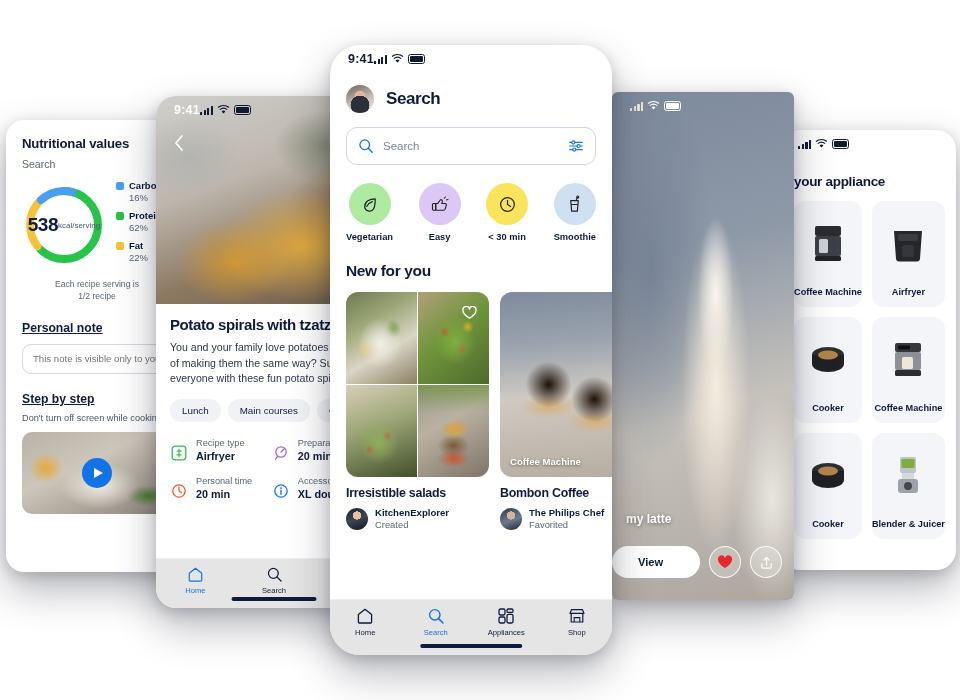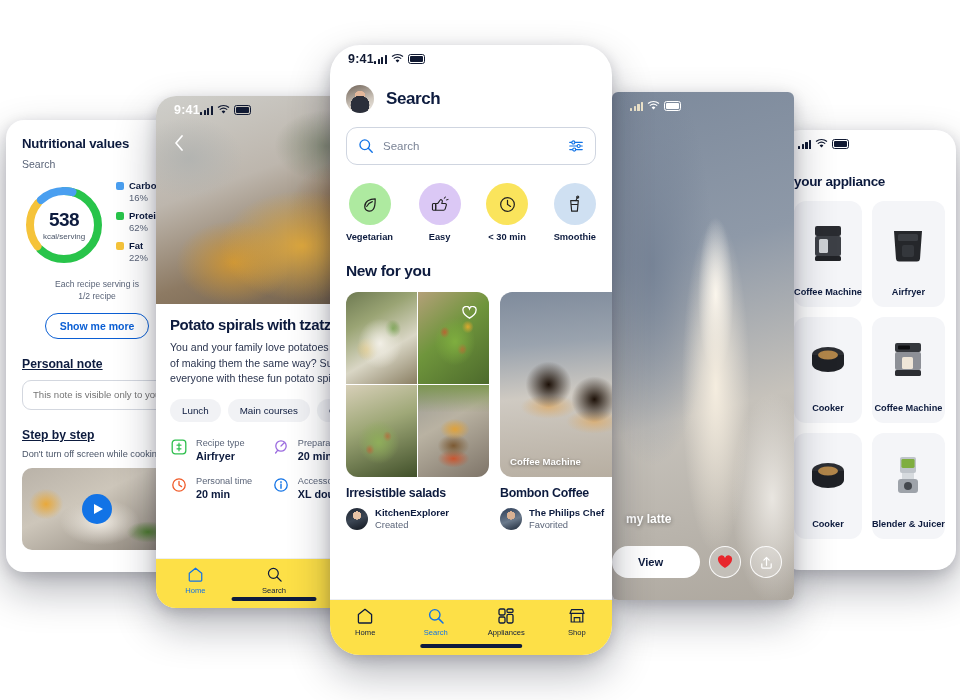--- a/index.html
+++ b/index.html
@@ -103,21 +103,21 @@
   }
 
   
   #nutrition { left: 6px; top: 120px; width: 182px; height: 452px; border-radius: 18px; }
   .nut-pad { padding: 16px 16px 0 16px; }
   .nut-title { font-size: 13.2px; font-weight: bold; color:#0d1b3e; letter-spacing:-.2px; }
   .nut-sub { font-size: 10.5px; color:#5a6478; margin-top: 7px; }
   .donut-wrap { display:flex; align-items:center; margin-top: 10px; }
   .donut { position:relative; width: 84px; height: 84px; flex:0 0 84px; }
   .donut svg { transform: rotate(-90deg); }
-  .donut .ctr { position:absolute; inset:0; display:flex; flex-direction:column;
+  .donut .ctr { position:absolute; inset:0; display:flex; 
     align-items:center; justify-content:center; }
   .kcal-num { font-size: 19px; font-weight: bold; color:#0d1b3e; letter-spacing:-.5px; }
   .kcal-unit { font-size: 8px; color:#4a5568; margin-top:1px; }
   .legend { margin-left: 10px; }
   .lg-row { margin-bottom: 7px; }
   .lg-top { display:flex; align-items:center; gap:5px; }
   .sw { width: 8px; height: 8px; border-radius: 2px; }
   .lg-name { font-size: 9.5px; font-weight: bold; color:#0d1b3e; white-space:nowrap; }
   .lg-val { font-size: 9.5px; color:#5a6478; margin-left:13px; margin-top:1px; }
   .nut-note { text-align:center; font-size: 8.6px; color:#5a6478; line-height:1.45;
@@ -149,26 +149,26 @@
   .rp-body { padding: 12px 14px 0 14px; }
   .rp-title { font-size: 15px; font-weight: bold; color:#0d1b3e; letter-spacing:-.4px;
     white-space:nowrap; }
   .rp-desc { font-size: 10.6px; color:#2c3650; line-height: 1.48; margin-top: 7px;
     white-space:nowrap; }
   .chips { display:flex; gap: 7px; margin-top: 12px; }
   .chip { background:#f1f2f5; border-radius: 999px; padding: 6px 12px;
     font-size: 9.8px; color:#0d1b3e; white-space:nowrap; border:none;
     font-family:inherit; cursor:pointer; }
   .meta-grid { display:grid; grid-template-columns: 1fr 1fr; gap: 14px 8px; margin-top: 16px; }
-  .meta { display:flex; gap: 8px; align-items:flex-start; }
+  .meta { display:flex; gap: 8px; align-items:flex-end; }
   .meta-ic { flex:0 0 18px; height:18px; display:flex; align-items:center; justify-content:center; }
   .meta-k { font-size: 9.2px; color:#5a6478; white-space:nowrap; }
   .meta-v { font-size: 10.8px; font-weight: bold; color:#0d1b3e; margin-top:2px; white-space:nowrap; }
   .tabbar { position:absolute; left:0; right:0; bottom:0; height: 50px;
-    background:#fde047; border-top:1px solid #eceef2; display:flex;
+    background:#e5e5e5; border-top:1px solid #eceef2; display:flex;
     align-items:flex-start; padding-top: 7px; }
   .tab { flex:1; display:flex; flex-direction:column; align-items:center; gap:3px;
     cursor:pointer; }
   .tab span { font-size: 7.6px; color:#0d1b3e; }
   .tab.on span { color:#1273e6; }
 
   
   #search { left: 330px; top: 45px; width: 282px; height: 610px; border-radius: 30px; z-index: 6; }
   .srch-pad { padding: 6px 16px 0 16px; }
   .srch-head { display:flex; align-items:center; gap: 12px; margin-top: 6px; }
@@ -278,21 +278,20 @@
             <div class="lg-val">22%</div>
           </div>
         </div>
       </div>
 
       <div class="nut-note">
         <div>Each recipe serving is</div>
         <div>1/2 recipe</div>
       </div>
 
-      <button class="btn-outline">Show me more</button>
 
       <div class="sec-head">Personal note</div>
       <input class="note-input" placeholder="This note is visible only to you" style="">
 
       <div class="sec-head">Step by step</div>
       <div class="step-sub">Don't turn off screen while cooking</div>
 
       <div class="video ph cooking-vid">
         <div class="play"></div>
       </div>

